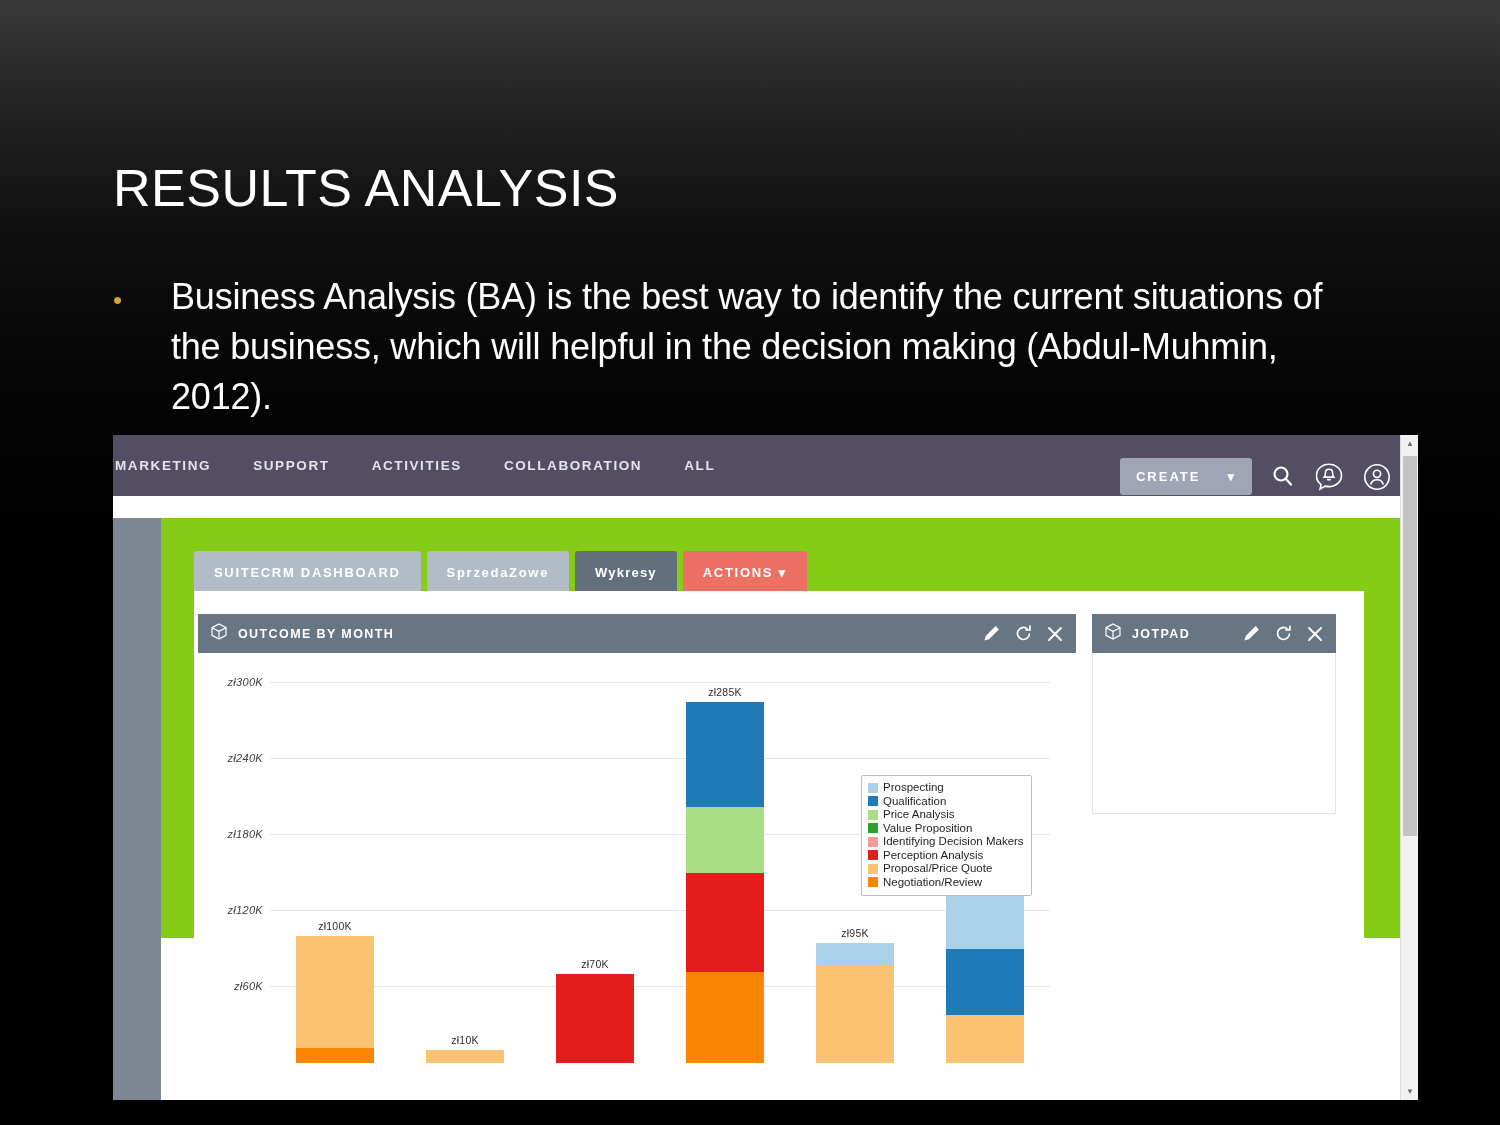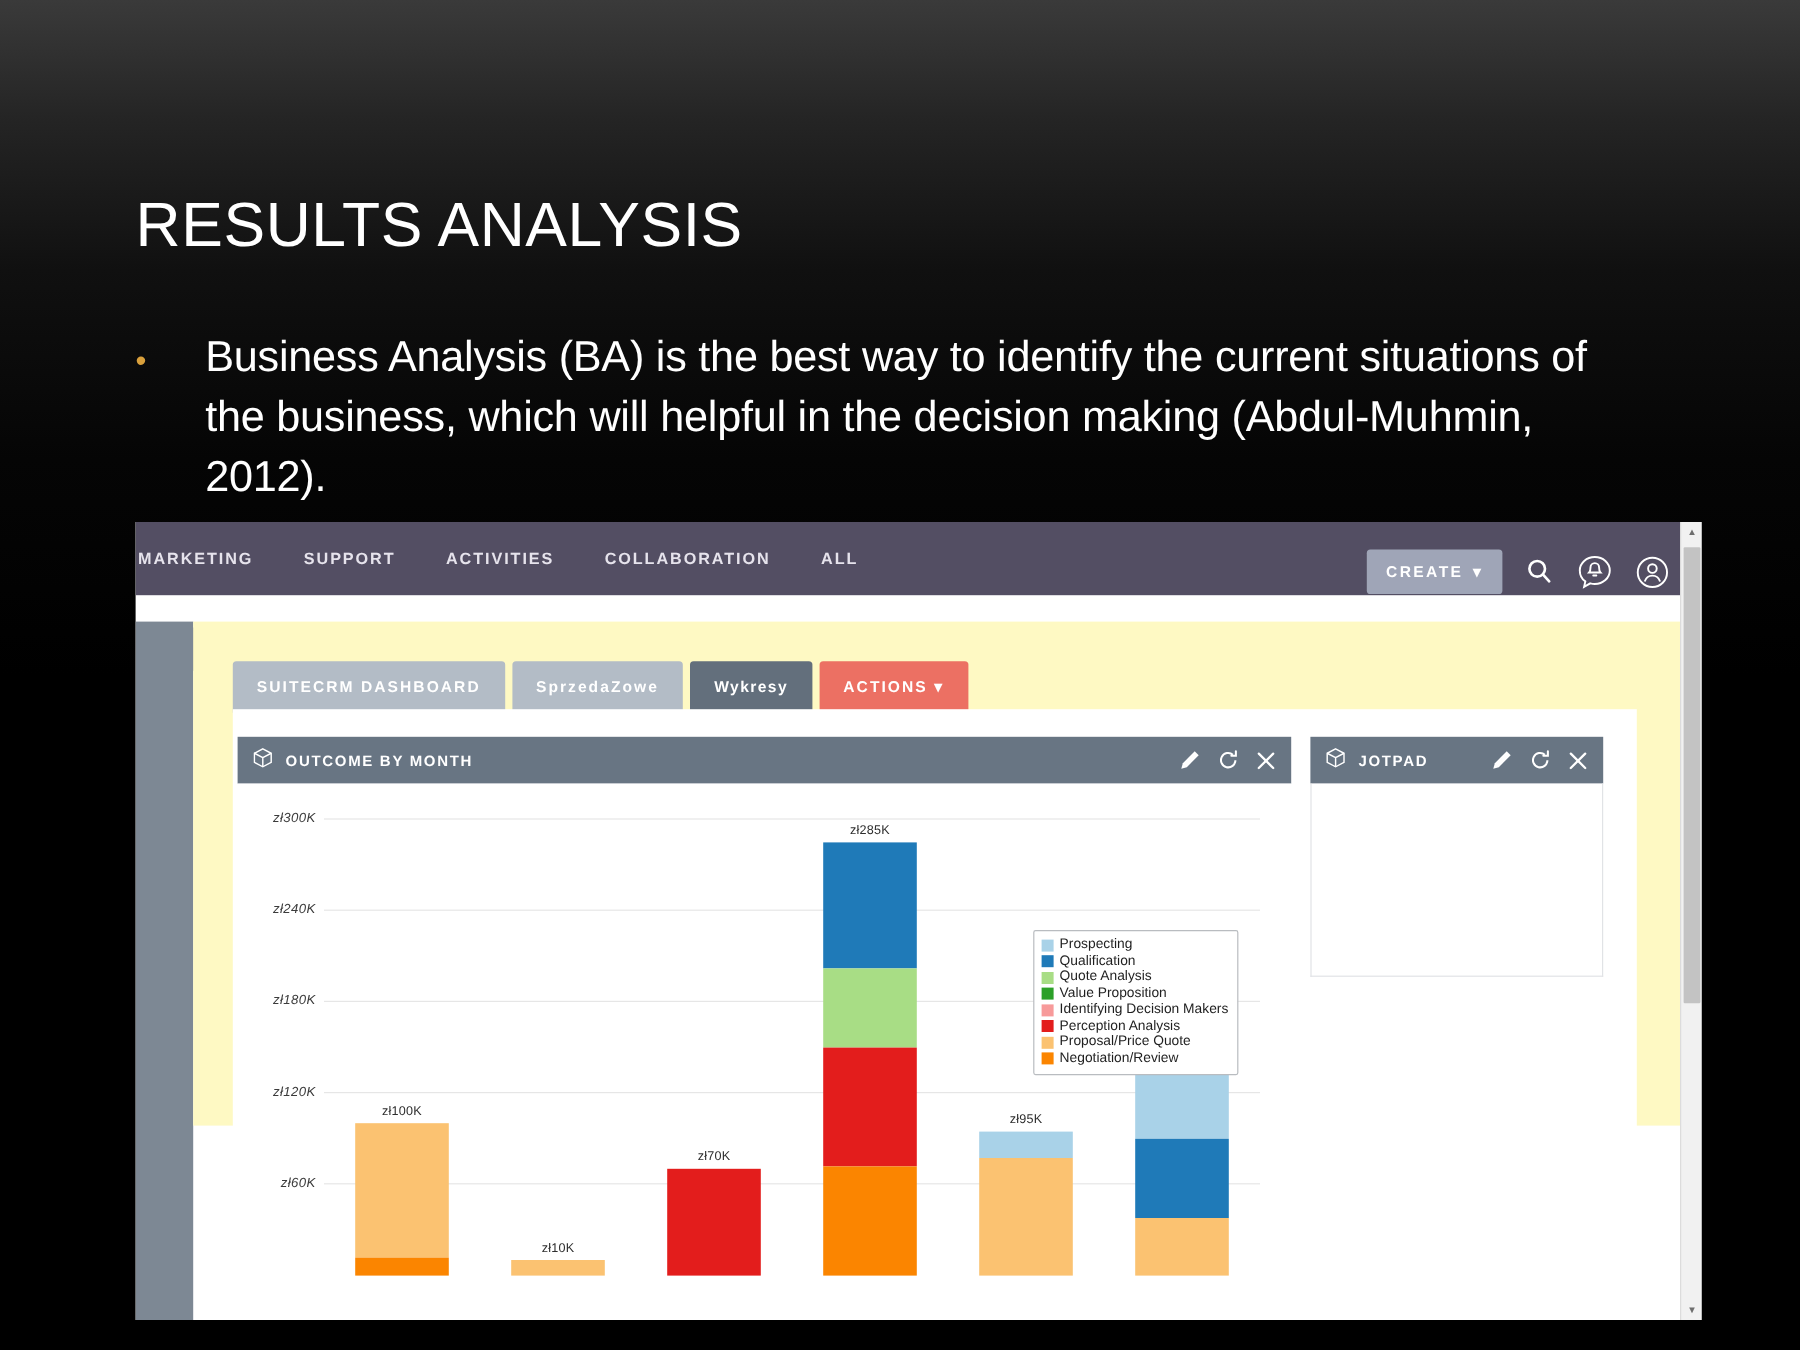--- a/index.html
+++ b/index.html
@@ -82,21 +82,21 @@
     display: flex; align-items: center; gap: 18px;
   }
   .create-btn {
     background: #9fa5b7;
     border-radius: 3px;
     color: #ffffff;
     font-size: 13px;
     letter-spacing: 2px;
     font-weight: 700;
     padding: 11px 16px;
-    display: flex; align-items: center; gap: 8px;
+    display: flex; align-items: center; gap: 27px;
     cursor: pointer;
   }
   .nav-icon { color: #ffffff; display: flex; align-items: center; cursor: pointer; }
 
   
   .side-rail {
     position: absolute; left: 0; top: 83px;
     width: 48px; height: 582px;
     background: #7d8894;
   }
@@ -107,21 +107,21 @@
     border-radius: 0 0 6px 0;
     display: flex; align-items: center; justify-content: center;
     color: #e7ebef; font-size: 12px;
     cursor: pointer;
   }
 
   
   .content {
     position: absolute; left: 48px; top: 83px;
     width: 1239px; height: 420px;
-    background: #fef9c3;
+    background: #84cc16;
   }
 
   .tabs {
     position: absolute; left: 33px; top: 33px;
     display: flex; align-items: flex-start; gap: 6px;
   }
   .tab {
     padding: 14px 20px;
     font-size: 13px;
     letter-spacing: 1.7px;
@@ -415,21 +415,21 @@
                 <div class="legend-row">
                   <span class="swatch" style="background: rgb(169, 210, 232);"></span>
                   <span>Prospecting</span>
                 </div>
                 <div class="legend-row">
                   <span class="swatch" style="background: rgb(31, 122, 184);"></span>
                   <span>Qualification</span>
                 </div>
                 <div class="legend-row">
                   <span class="swatch" style="background: rgb(168, 221, 133);"></span>
-                  <span>Quote Analysis</span>
+                  <span>Price Analysis</span>
                 </div>
                 <div class="legend-row">
                   <span class="swatch" style="background: rgb(44, 160, 40);"></span>
                   <span>Value Proposition</span>
                 </div>
                 <div class="legend-row">
                   <span class="swatch" style="background: rgb(247, 154, 154);"></span>
                   <span>Identifying Decision Makers</span>
                 </div>
                 <div class="legend-row">

